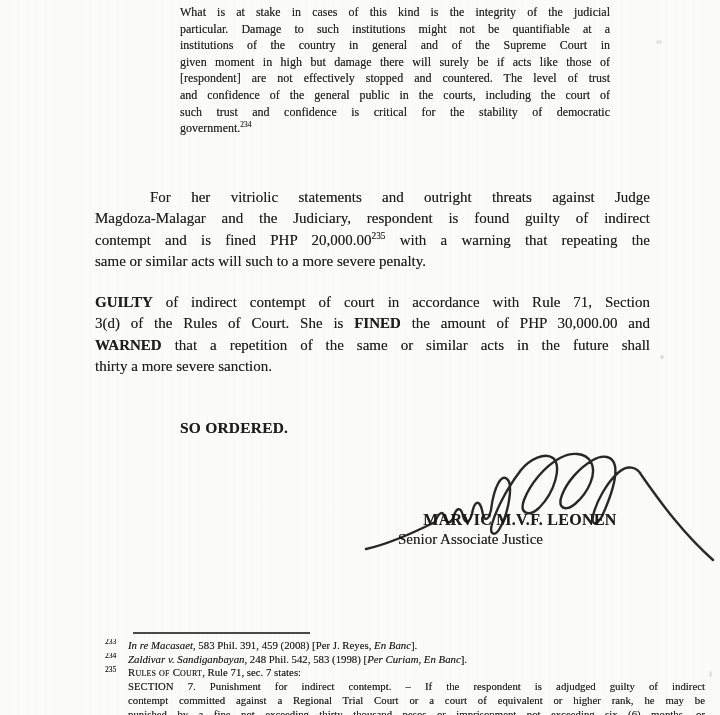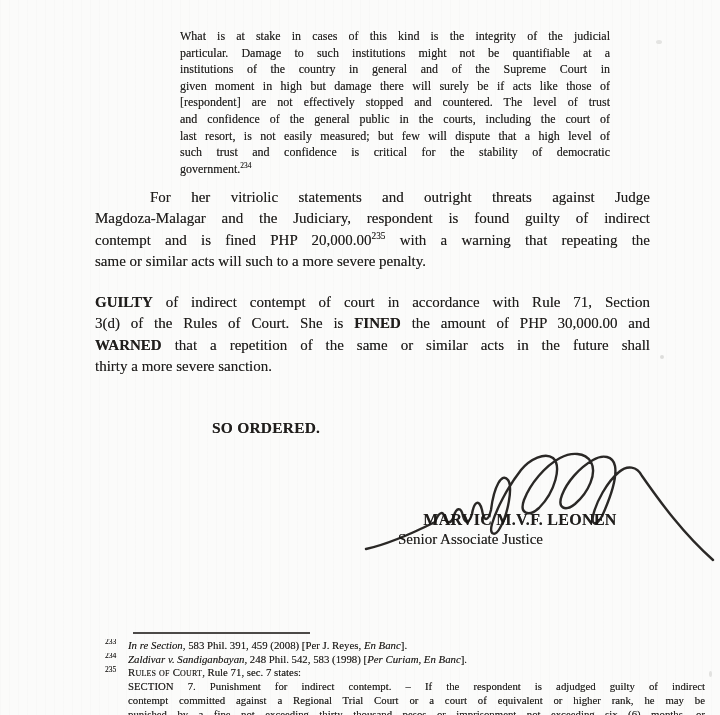--- a/index.html
+++ b/index.html
@@ -18,29 +18,29 @@
     text-align-last:justify;
     white-space:nowrap;
     overflow:hidden;
   }
   .tline-last{ text-align-last:left; }
   .seg-bold{ font-weight:bold; }
   .seg-italic{ font-style:italic; }
   .seg-sup{ vertical-align:super; font-size:62%; line-height:0; }
   .seg-smallcaps{ font-variant:small-caps; letter-spacing:0.2px; }
   .quote{
-    position:absolute; left:180px; top:28px; width:430px;
+    position:absolute; left:180px; top:4px; width:430px;
     font-size:12px; line-height:16.6px; color:#262422;
   }
   .para{ position:absolute; left:95px; width:555px; font-size:15px; line-height:21.3px; }
   .para-fine{ top:187px; }
   .para-disposition{ top:292px; }
   .so-ordered{
     position:absolute; left:180px; top:419px;
-    font-size:15.5px; font-weight:bold; letter-spacing:0.2px;margin-left:32px;
+    font-size:15.5px; font-weight:bold; letter-spacing:0.2px;
   }
   .sig-name{
     position:absolute; left:398px; top:511px; width:244px;
     text-align:center; font-weight:bold; font-size:16px; letter-spacing:0.3px;
   }
   .sig-title{
     position:absolute; left:398px; top:530.5px; width:244px;
     text-align:left; font-size:15px;
   }
   .signature-svg{ position:absolute; left:355px; top:432px; z-index:3; }
@@ -71,21 +71,20 @@
 
 <div class="page">
 
   <div class="quote">
       <div class="tline"><span class="seg">What is at stake in cases of this kind is the integrity of the judicial</span></div>
       <div class="tline"><span class="seg">particular.  Damage to such institutions might not be quantifiable at a</span></div>
       <div class="tline"><span class="seg">institutions of the country in general and of the Supreme Court in</span></div>
       <div class="tline"><span class="seg">given moment in high but damage there will surely be if acts like those of</span></div>
       <div class="tline"><span class="seg">[respondent] are not effectively stopped and countered.  The level of trust</span></div>
       <div class="tline"><span class="seg">and confidence of the general public in the courts, including the court of</span></div>
-      <div class="tline"><span class="seg">last resort, is not easily measured; but few will dispute that a high level of</span></div>
       <div class="tline"><span class="seg">such trust and confidence is critical for the stability of democratic</span></div>
       <div class="tline tline-last"><span class="seg">government.</span><span class="seg seg-sup">234</span></div>
     </div>
 
   <div class="para para-fine">
       <div class="tline" style="padding-left: 55px;"><span class="seg">For her vitriolic statements and outright threats against Judge</span></div>
       <div class="tline"><span class="seg">Magdoza-Malagar and the Judiciary, respondent is found guilty of indirect</span></div>
       <div class="tline"><span class="seg">contempt and is fined PHP 20,000.00</span><span class="seg seg-sup">235</span><span class="seg"> with a warning that repeating the</span></div>
       <div class="tline tline-last"><span class="seg">same or similar acts will such to a more severe penalty.</span></div>
     </div>
@@ -127,21 +126,21 @@
          C 272 33, 282 34, 287 44
          C 300 62, 324 98, 358 128"></path>
   </svg>
 
   <div class="sig-name">MARVIC M.V.F. LEONEN</div>
   <div class="sig-title">Senior Associate Justice</div>
 
   <div class="fn-separator"></div>
 
   <div class="footnotes">
-      <div class="fnrow"><span class="fnnum">233</span><span class="fntext"><span class="seg seg-italic">In re Section</span><span class="seg">, 583 Phil. 391, 459 (2008) [Per J. Reyes, </span><span class="seg seg-italic">En Banc</span><span class="seg">].</span></span></div>
+      <div class="fnrow"><span class="fnnum">233</span><span class="fntext"><span class="seg seg-italic">In re Macasaet</span><span class="seg">, 583 Phil. 391, 459 (2008) [Per J. Reyes, </span><span class="seg seg-italic">En Banc</span><span class="seg">].</span></span></div>
       <div class="fnrow"><span class="fnnum">234</span><span class="fntext"><span class="seg seg-italic">Zaldivar v. Sandiganbayan</span><span class="seg">, 248 Phil. 542, 583 (1998) [</span><span class="seg seg-italic">Per Curiam</span><span class="seg">, </span><span class="seg seg-italic">En Banc</span><span class="seg">].</span></span></div>
       <div class="fnrow"><span class="fnnum">235</span><span class="fntext"><span class="seg seg-smallcaps">Rules of Court</span><span class="seg">, Rule 71, sec. 7 states:</span></span></div>
     </div>
 
   <div class="fn-body">
       <div class="tline"><span class="seg">SECTION 7. Punishment for indirect contempt. – If the respondent is adjudged guilty of indirect</span></div>
       <div class="tline"><span class="seg">contempt committed against a Regional Trial Court or a court of equivalent or higher rank, he may be</span></div>
       <div class="tline"><span class="seg">punished by a fine not exceeding thirty thousand pesos or imprisonment not exceeding six (6) months, or</span></div>
     </div>
 

